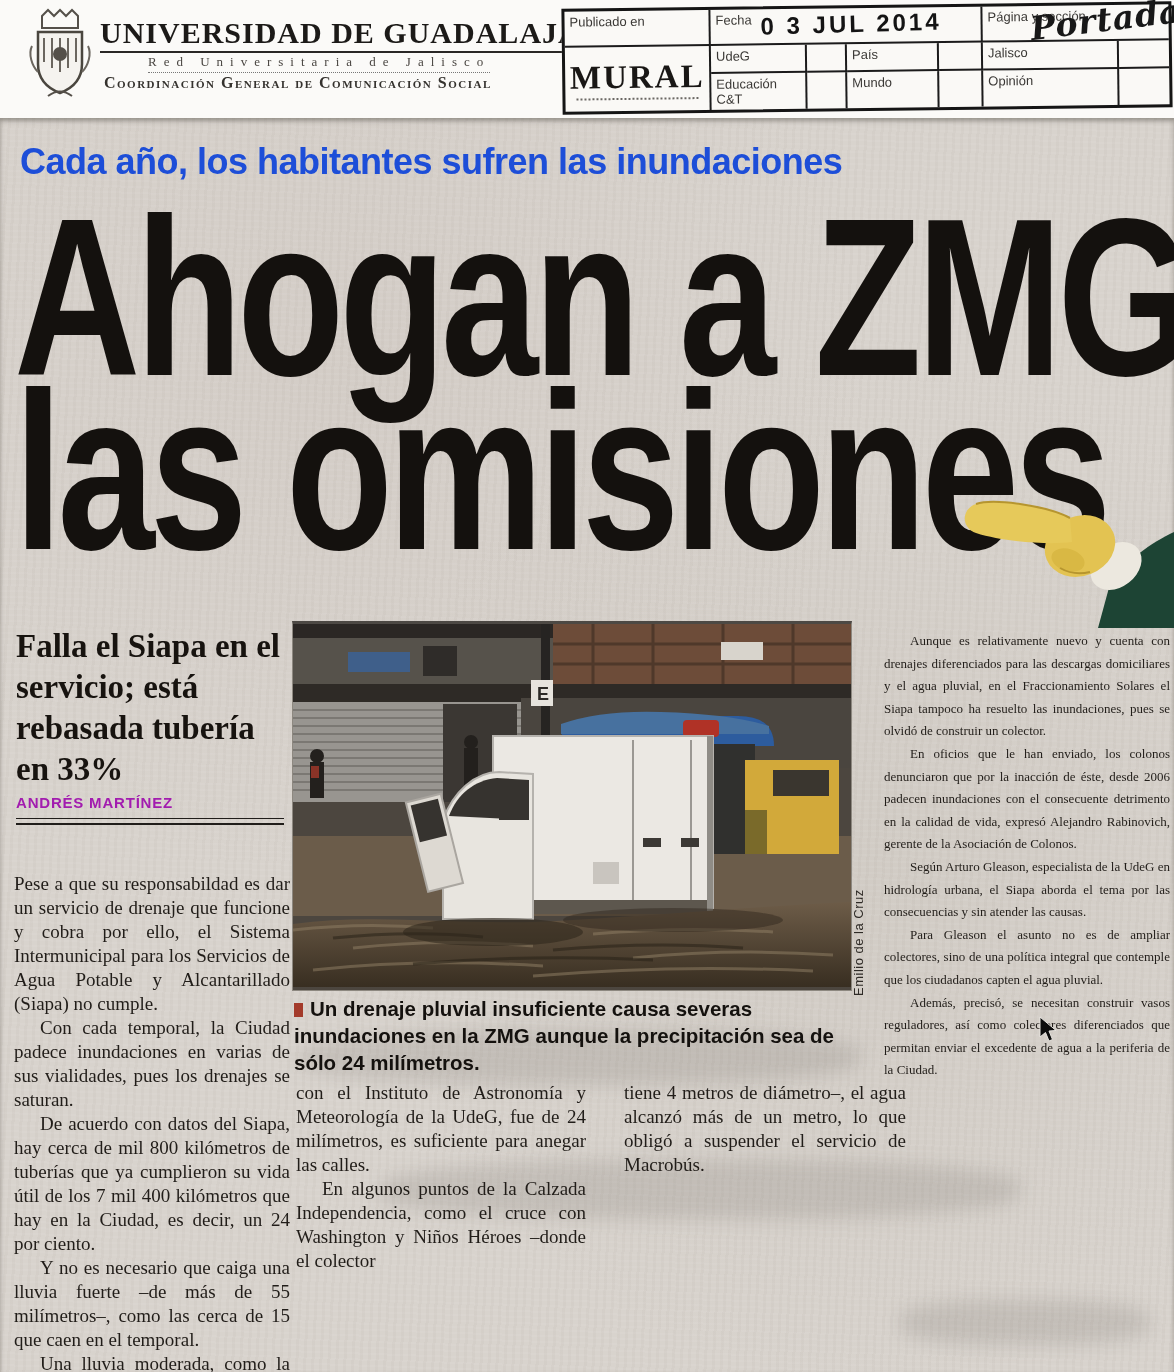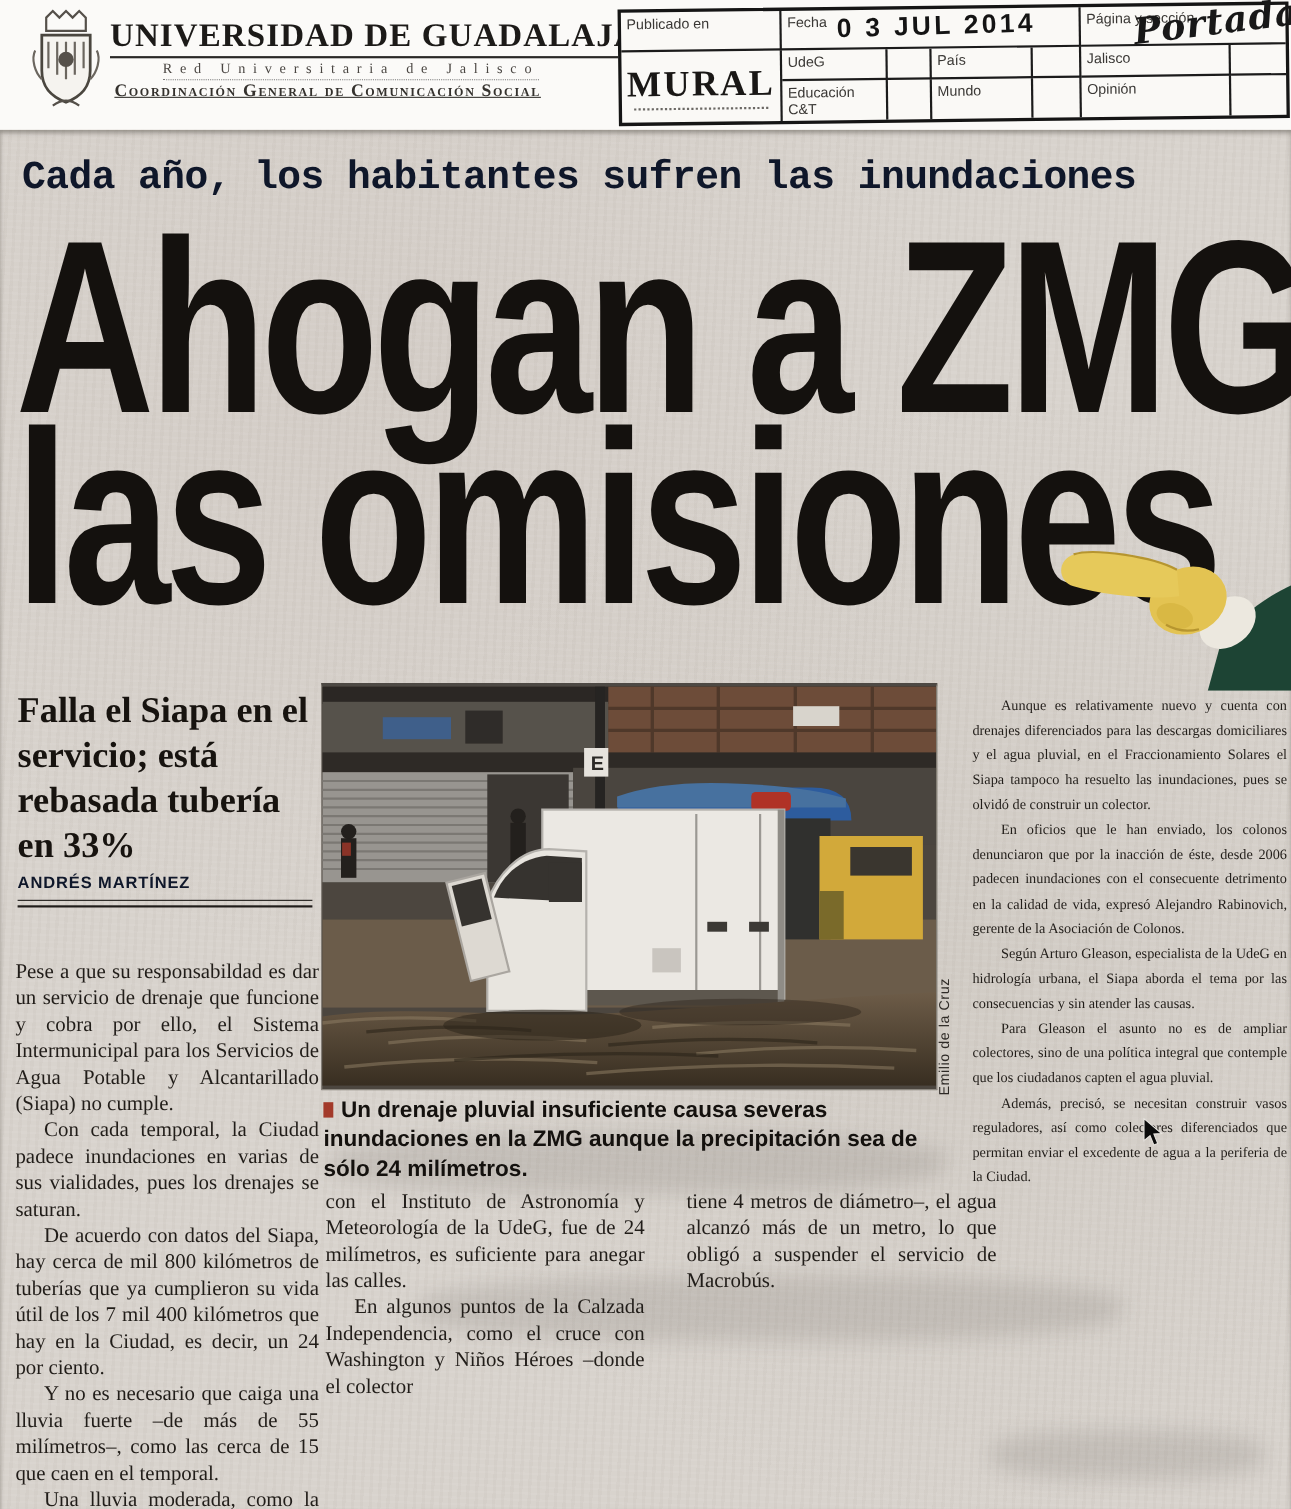--- a/index.html
+++ b/index.html
@@ -6,21 +6,21 @@
   .page{position:relative;width:1174px;height:1372px;overflow:hidden;
         background:#ece9e5;font-family:"Liberation Serif",serif;color:#1f1c19;}
   
   .letterhead{position:absolute;left:0;top:0;width:1174px;height:118px;background:#fbfaf8;}
   .uni-title{position:absolute;left:100px;top:16px;font-family:"Liberation Serif",serif;
              font-weight:bold;font-size:30px;letter-spacing:1px;color:#1c1a18;
              border-bottom:2px solid #2a2826;padding-bottom:1px;}
   .uni-network{position:absolute;left:104px;top:54px;font-size:13px;letter-spacing:7px;
              color:#4a4642;border-bottom:1px dotted #777;padding-bottom:2px;margin-left:44px;}
   .uni-dept{position:absolute;left:104px;top:74px;font-size:16px;font-variant:small-caps;
-             font-weight:bold;letter-spacing:1.5px;color:#35322e;text-decoration:underline;}
+             font-weight:bold;letter-spacing:1.5px;color:#35322e;}
   
   .stamp{position:absolute;left:562px;top:5px;width:604px;height:100px;border:3px solid #151515;
          background:#faf9f6;transform:rotate(-0.7deg);display:grid;
          grid-template-columns:146px 96px 40px 92px 44px 136px 1fr;
          grid-template-rows:36px 1fr 1fr;font-family:"Liberation Sans",sans-serif;}
   .stamp .cell{border-right:2px solid #1b1b1b;border-bottom:2px solid #1b1b1b;
          padding:3px 5px;font-size:13px;color:#3a3835;position:relative;overflow:visible;}
   .stamp .no-rb{border-right:none;}
   .stamp .no-bb{border-bottom:none;}
   .c-pub{grid-column:1;grid-row:1;}
@@ -40,32 +40,32 @@
   .newsprint{position:absolute;left:0;top:118px;width:1174px;height:1254px;
       background:#d8d3cd;
       background-image:
         repeating-linear-gradient(93deg, rgba(125,112,100,.045) 0 3px, rgba(0,0,0,0) 3px 8px),
         repeating-linear-gradient(2deg, rgba(255,255,255,.05) 0 2px, rgba(0,0,0,0) 2px 6px),
         radial-gradient(circle at 30% 20%, rgba(170,150,140,.10), rgba(0,0,0,0) 40%),
         radial-gradient(circle at 75% 60%, rgba(150,140,125,.10), rgba(0,0,0,0) 45%);
       box-shadow:inset 0 3px 4px rgba(90,85,78,.5);}
   .bleed{position:absolute;background:rgba(95,88,80,.16);filter:blur(9px);border-radius:40%;}
   
-  .kicker{position:absolute;left:20px;top:141px;font-family:Liberation Mono, monospace;
-      font-weight:bold;font-size:36px;letter-spacing:-0.5px;color:#0f172a;white-space:nowrap;}
+  .kicker{position:absolute;left:20px;top:141px;font-family:Liberation Sans, sans-serif;
+      font-weight:bold;font-size:36px;letter-spacing:-0.5px;color:#1d4ed8;white-space:nowrap;}
   .headline{position:absolute;left:14px;font-family:"Liberation Sans",sans-serif;
       font-weight:bold;font-size:175px;line-height:1;letter-spacing:-5px;color:#14110e;
       transform:scale(1,1.28);transform-origin:top left;white-space:nowrap;}
   .hl1{top:186px;}
   .hl2{top:360px;}
   
   .subhead{position:absolute;left:16px;top:626px;width:268px;font-weight:bold;
       font-size:33px;line-height:41px;color:#17130f;}
   .byline{position:absolute;left:16px;top:794px;font-family:"Liberation Sans",sans-serif;
-      font-size:15px;font-weight:bold;letter-spacing:0.8px;color:#0f172a;}
+      font-size:15px;font-weight:bold;letter-spacing:0.8px;color:#a21caf;}
   .byline-rule{position:absolute;left:16px;top:818px;width:268px;height:4px;
       border-top:1px solid #201d1a;border-bottom:2px solid #201d1a;}
   .bodycol{position:absolute;font-size:19px;line-height:24px;text-align:justify;
       color:#211d19;hyphens:auto;}
   .bodycol p{margin:0;}
   .bodycol p.ind{text-indent:26px;}
   .col1{left:14px;top:872px;width:276px;}
   .col2{left:296px;top:1081px;width:290px;}
   .col3{left:624px;top:1081px;width:282px;}
   .col4{left:884px;top:630px;width:286px;font-size:13px;line-height:22.6px;}

